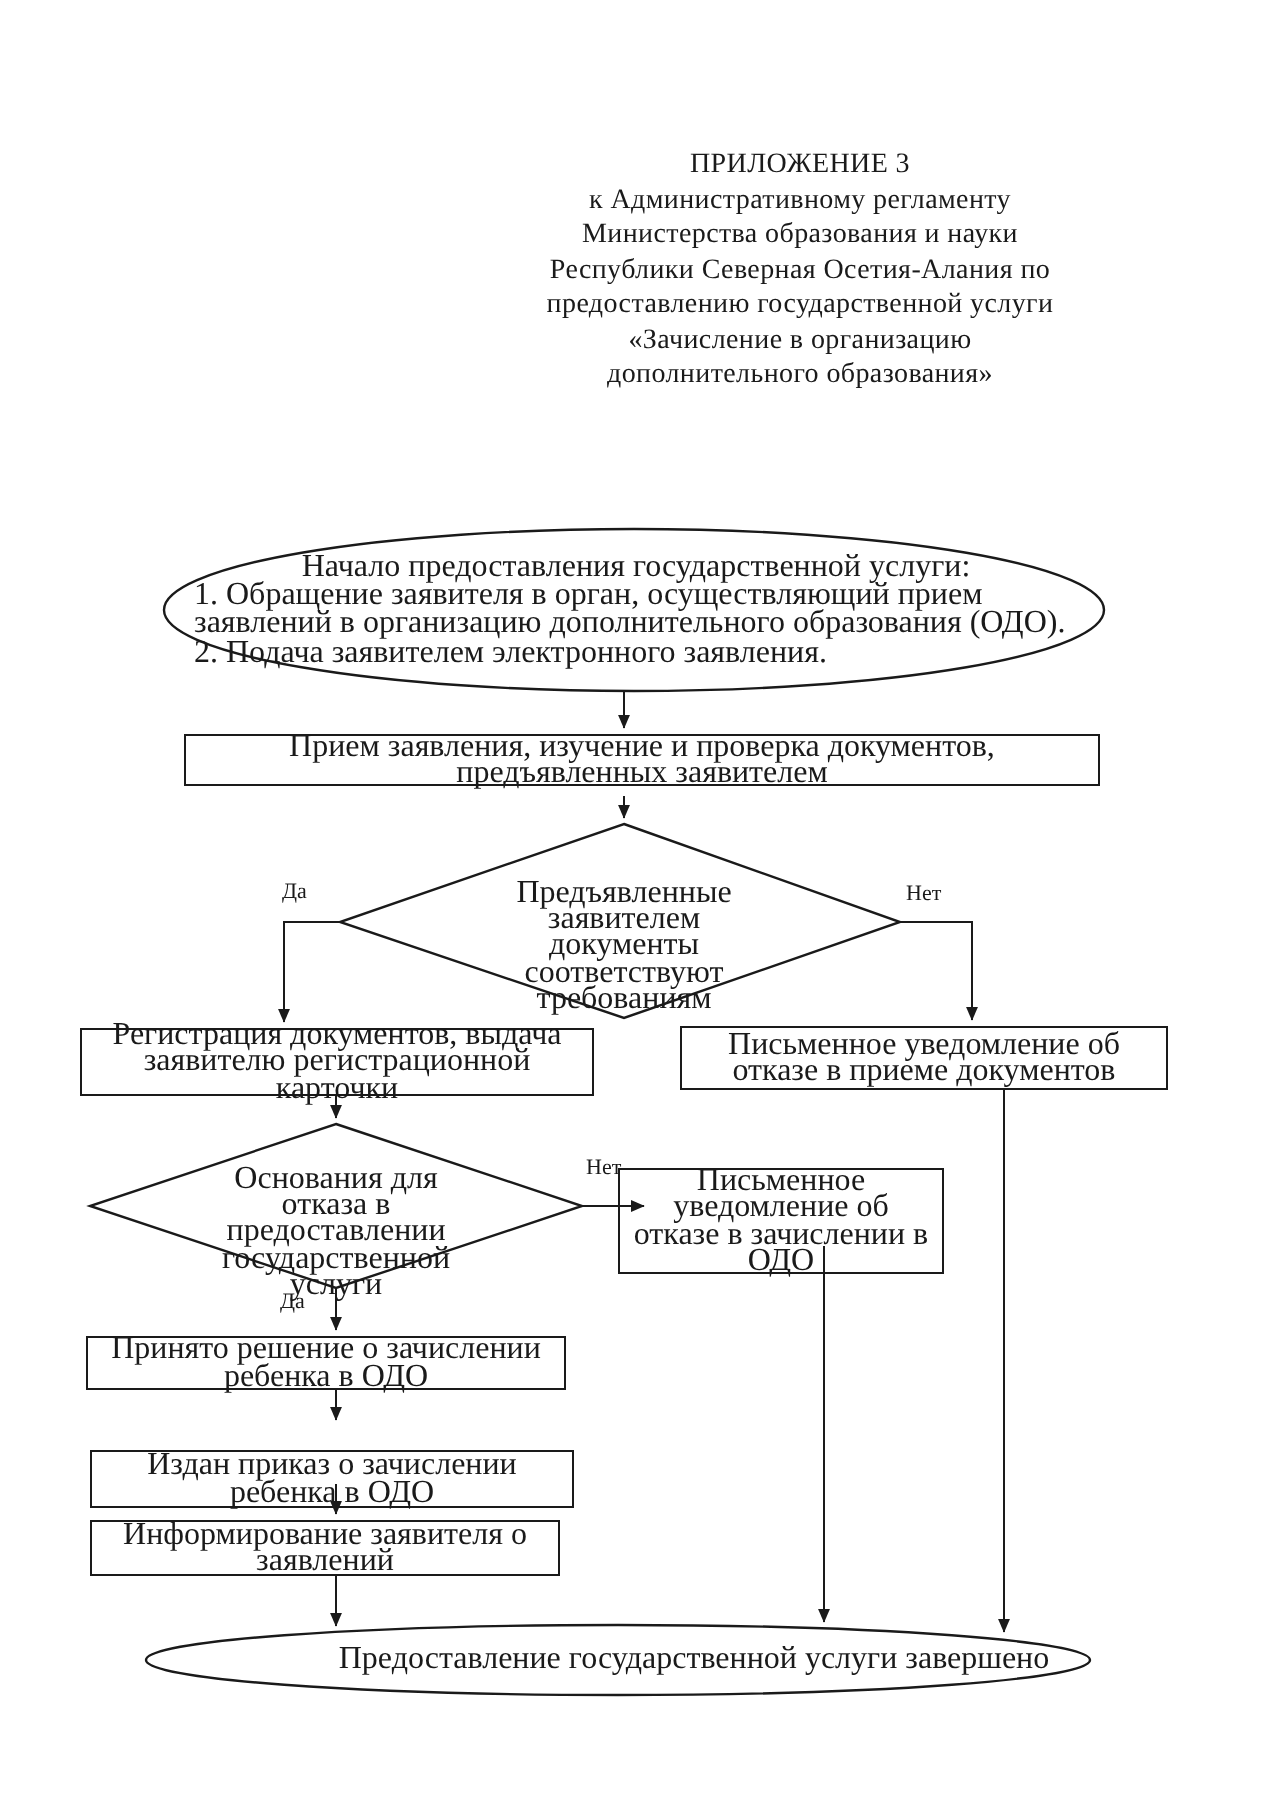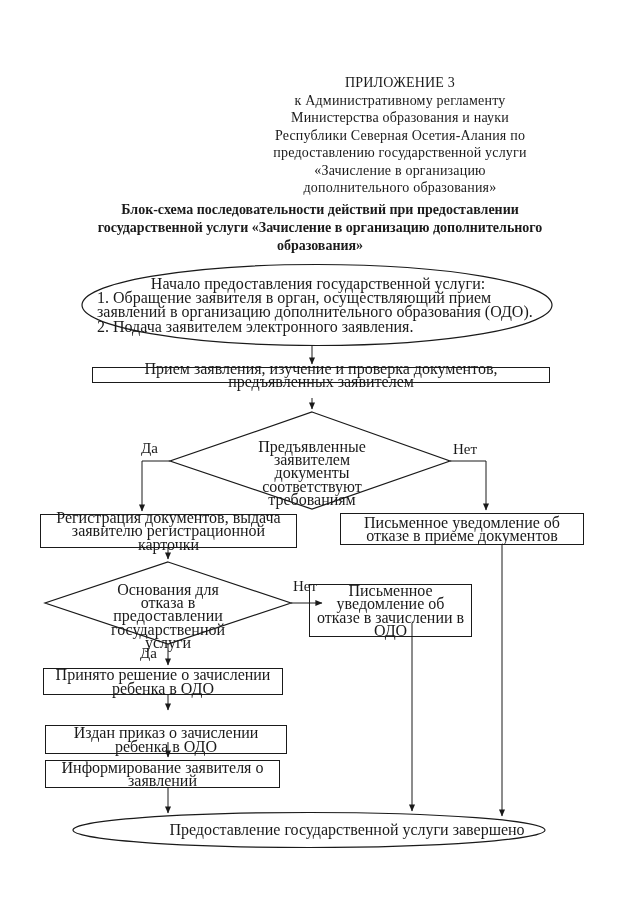--- a/index.html
+++ b/index.html
@@ -49,44 +49,39 @@
     text-align: center;
     padding: 0 6px;
     box-sizing: border-box;
   }
   .start-text { text-align: left; line-height: 14.2px; }
   .start-text .c { text-align: center; }
   .diamond-text { text-align: center; }
   .end-text { text-align: center; padding-left: 38px; }
   .edge-label {
     position: absolute;
-    font-size: 15px;
+    font-size: 11px;
     background: transparent;
   }
 </style>
 </head>
 <body>
 
 <div class="page">
 
   <div class="appendix-header">
     <div>ПРИЛОЖЕНИЕ 3</div>
     <div>к Административному регламенту</div>
     <div>Министерства образования и науки</div>
     <div>Республики Северная Осетия-Алания по</div>
     <div>предоставлению государственной услуги</div>
     <div>«Зачисление в организацию</div>
     <div>дополнительного образования»</div>
   </div>
 
-  <div class="doc-title">
-    <div>Блок-схема последовательности действий при предоставлении</div>
-    <div>государственной услуги «Зачисление в организацию дополнительного</div>
-    <div>образования»</div>
-  </div>
 
   <svg class="chart-svg" viewBox="0 0 640 905">
     <defs>
       <marker id="arr" markerWidth="8" markerHeight="8" refX="6.6" refY="3" orient="auto" markerUnits="userSpaceOnUse">
         <path d="M0,0 L7,3 L0,6 Z" fill="#1a1a1a"></path>
       </marker>
     </defs>
 
     <ellipse class="shape" cx="317" cy="305" rx="235" ry="40.5"></ellipse>
     <ellipse class="shape" cx="309" cy="830" rx="236" ry="17.5"></ellipse>
@@ -107,21 +102,21 @@
     <line class="edge" x1="412" y1="623" x2="412" y2="811" marker-end="url(#arr)"></line>
     <line class="edge" x1="502" y1="545" x2="502" y2="816" marker-end="url(#arr)"></line>
   </svg>
 
   <div class="node start-text" style="left:97px; top:277px; width:442px;">
     <div class="c">Начало предоставления государственной услуги:</div>
     <div>1. Обращение заявителя в орган, осуществляющий прием заявлений в организацию дополнительного образования (ОДО).</div>
     <div>2. Подача заявителем электронного заявления.</div>
   </div>
 
-  <div class="node rect-node" style="left:92px; top:367px; width:458px; height:16px;">Прием заявления, изучение и проверка документов, предъявленных заявителем</div>
+  <div class="node rect-node" style="left:92px; top:367px; width:458px; height:26px;">Прием заявления, изучение и проверка документов, предъявленных заявителем</div>
 
   <div class="node rect-node" style="left:40px; top:514px; width:257px; height:34px;">Регистрация документов, выдача заявителю регистрационной карточки</div>
 
   <div class="node rect-node" style="left:340px; top:513px; width:244px; height:32px;">Письменное уведомление об отказе в приеме документов</div>
 
   <div class="node rect-node" style="left:309px; top:584px; width:163px; height:53px;">Письменное уведомление об отказе в зачислении в ОДО</div>
 
   <div class="node rect-node" style="left:43px; top:668px; width:240px; height:27px;">Принято решение о зачислении ребенка в ОДО</div>
 
   <div class="node rect-node" style="left:45px; top:713px; width:242px; height:29px;margin-top:12px;">Издан приказ о зачислении ребенка в ОДО</div>

